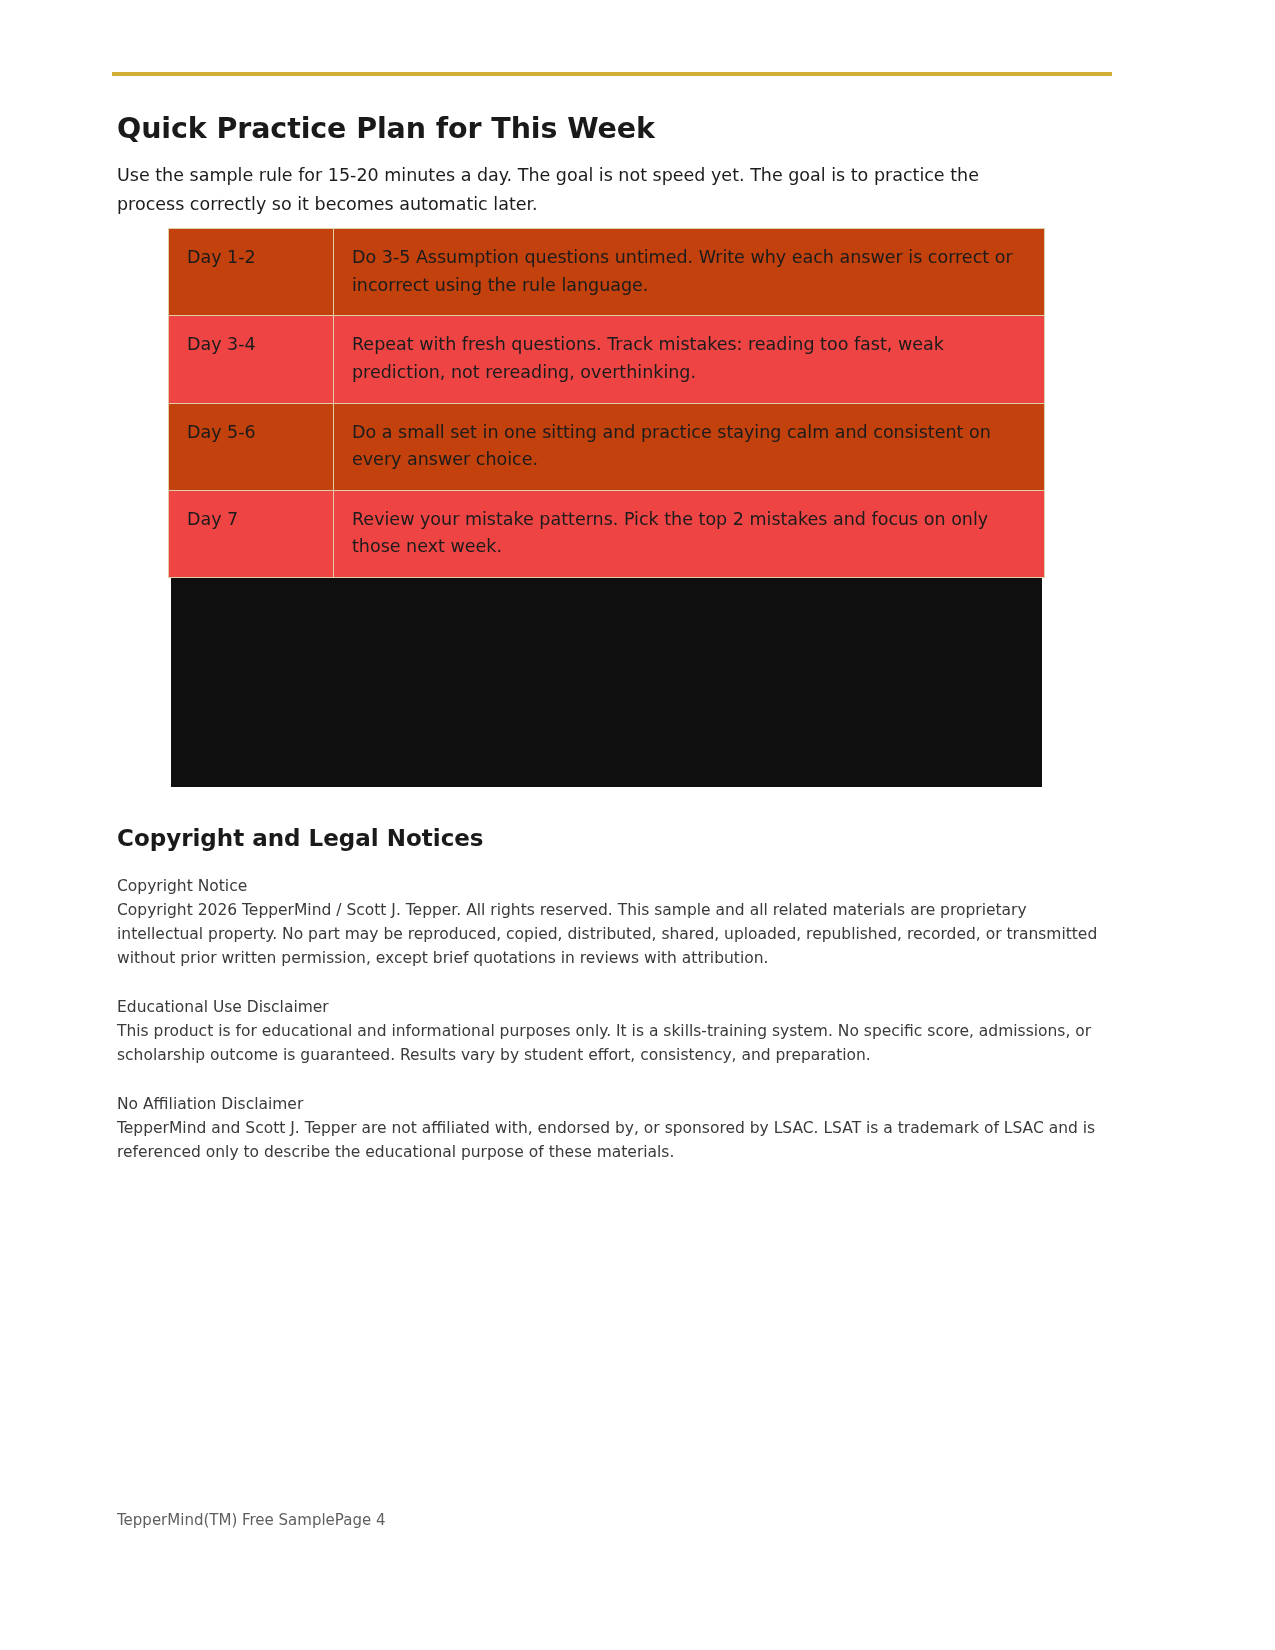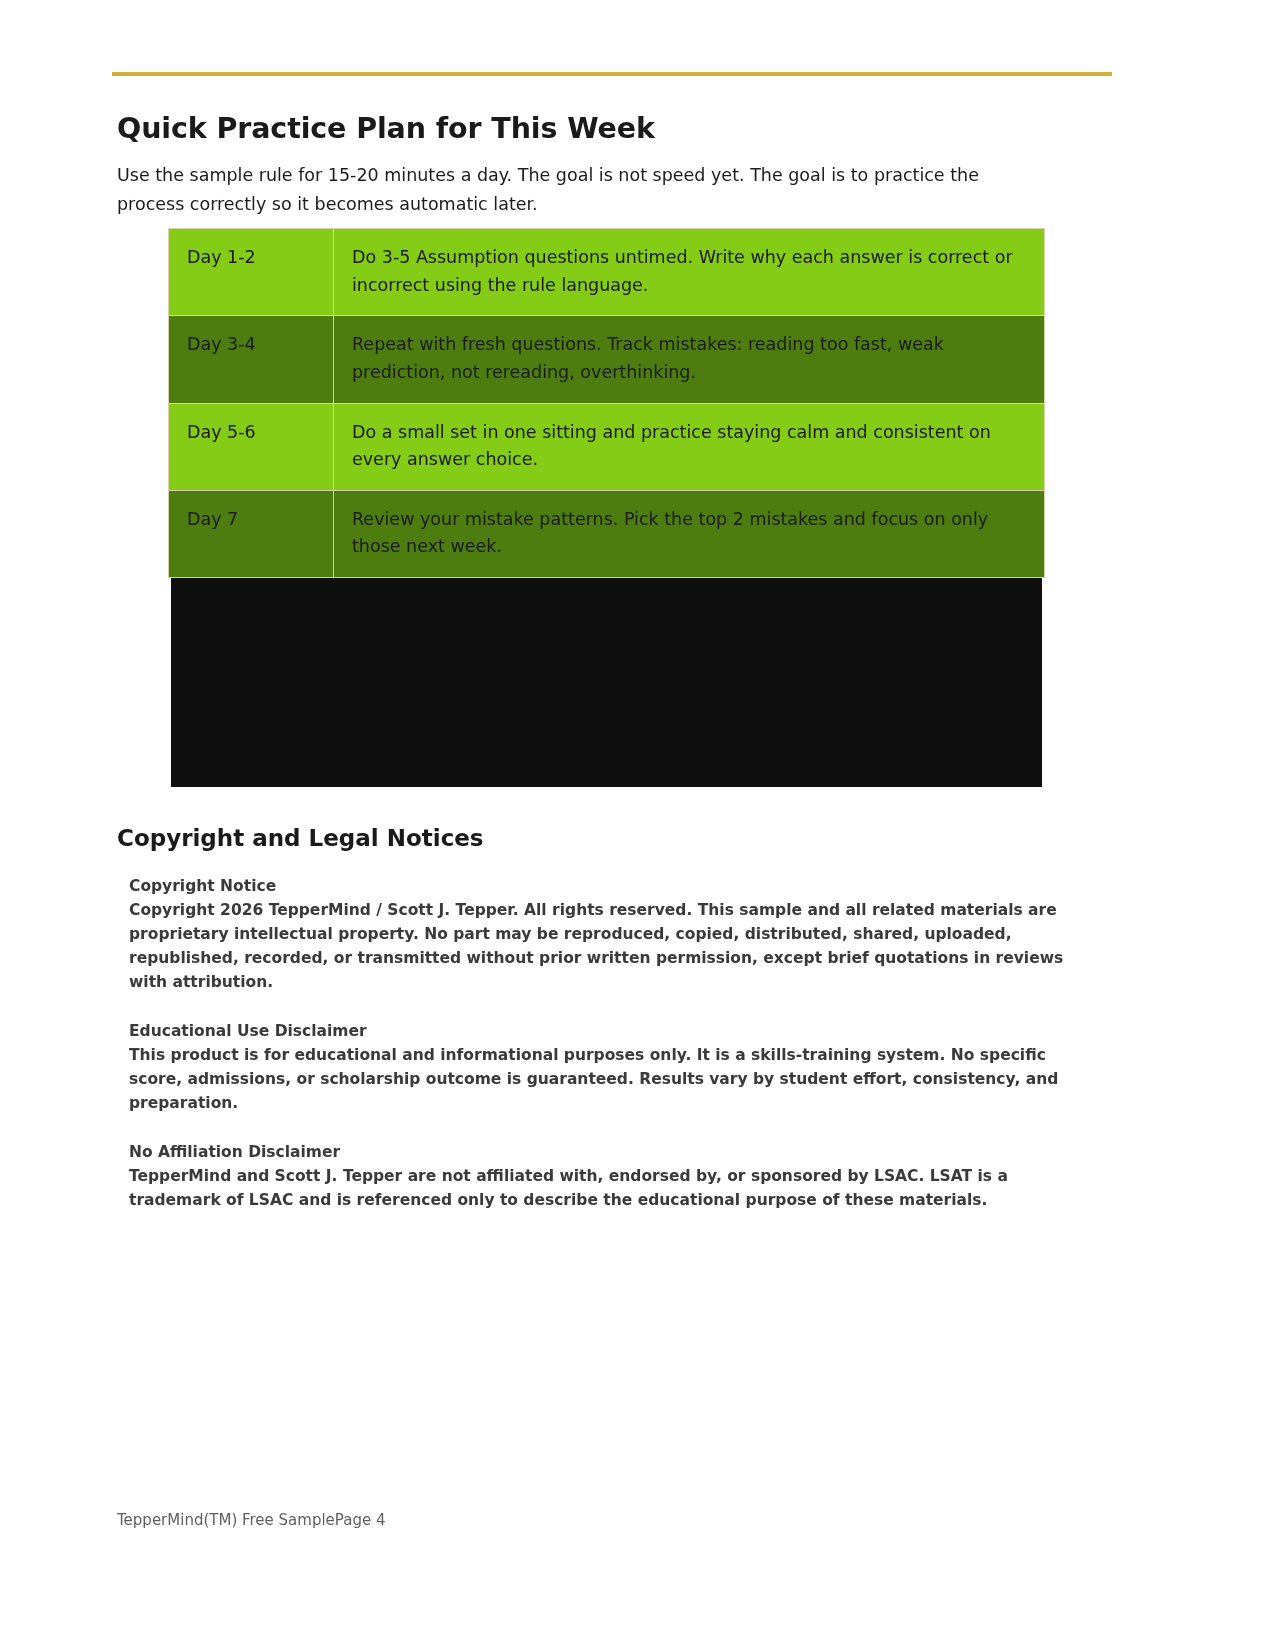--- a/index.html
+++ b/index.html
@@ -75,24 +75,24 @@
     font-size: 17.5px;
     color: #1c1c1c;
     line-height: 1.58;
     vertical-align: top;
   }
   table.plan-table td.day-col {
     width: 128px;
     padding-left: 18px;
   }
   table.plan-table tr.shaded td {
-    background: #4d7c0f;
+    background: #ef4444;
   }
   table.plan-table tr.plain td {
-    background: #84cc16;
+    background: #c2410c;
   }
 
   
   .media-block {
     position: absolute;
     left: 171px;
     top: 578px;
     width: 871px;
     height: 209px;
     background: #0f0f0f;
@@ -106,22 +106,21 @@
     width: 985px;
   }
   h2.legal-title {
     font-size: 23px;
     font-weight: bold;
     color: #1a1a1a;
     margin: 0 0 22px 0;
     line-height: 1.2;
   }
   .legal-block {
-    margin: 0 0 26px 12px;
-    font-weight: bold;
+    margin: 0 0 26px 0;
   }
   .legal-block:last-child { margin-bottom: 0; }
   .legal-head {
     font-size: 15.5px;
     color: #3a3a3a;
     line-height: 1.5;
     margin: 0;
   }
   .legal-body {
     font-size: 15.5px;

